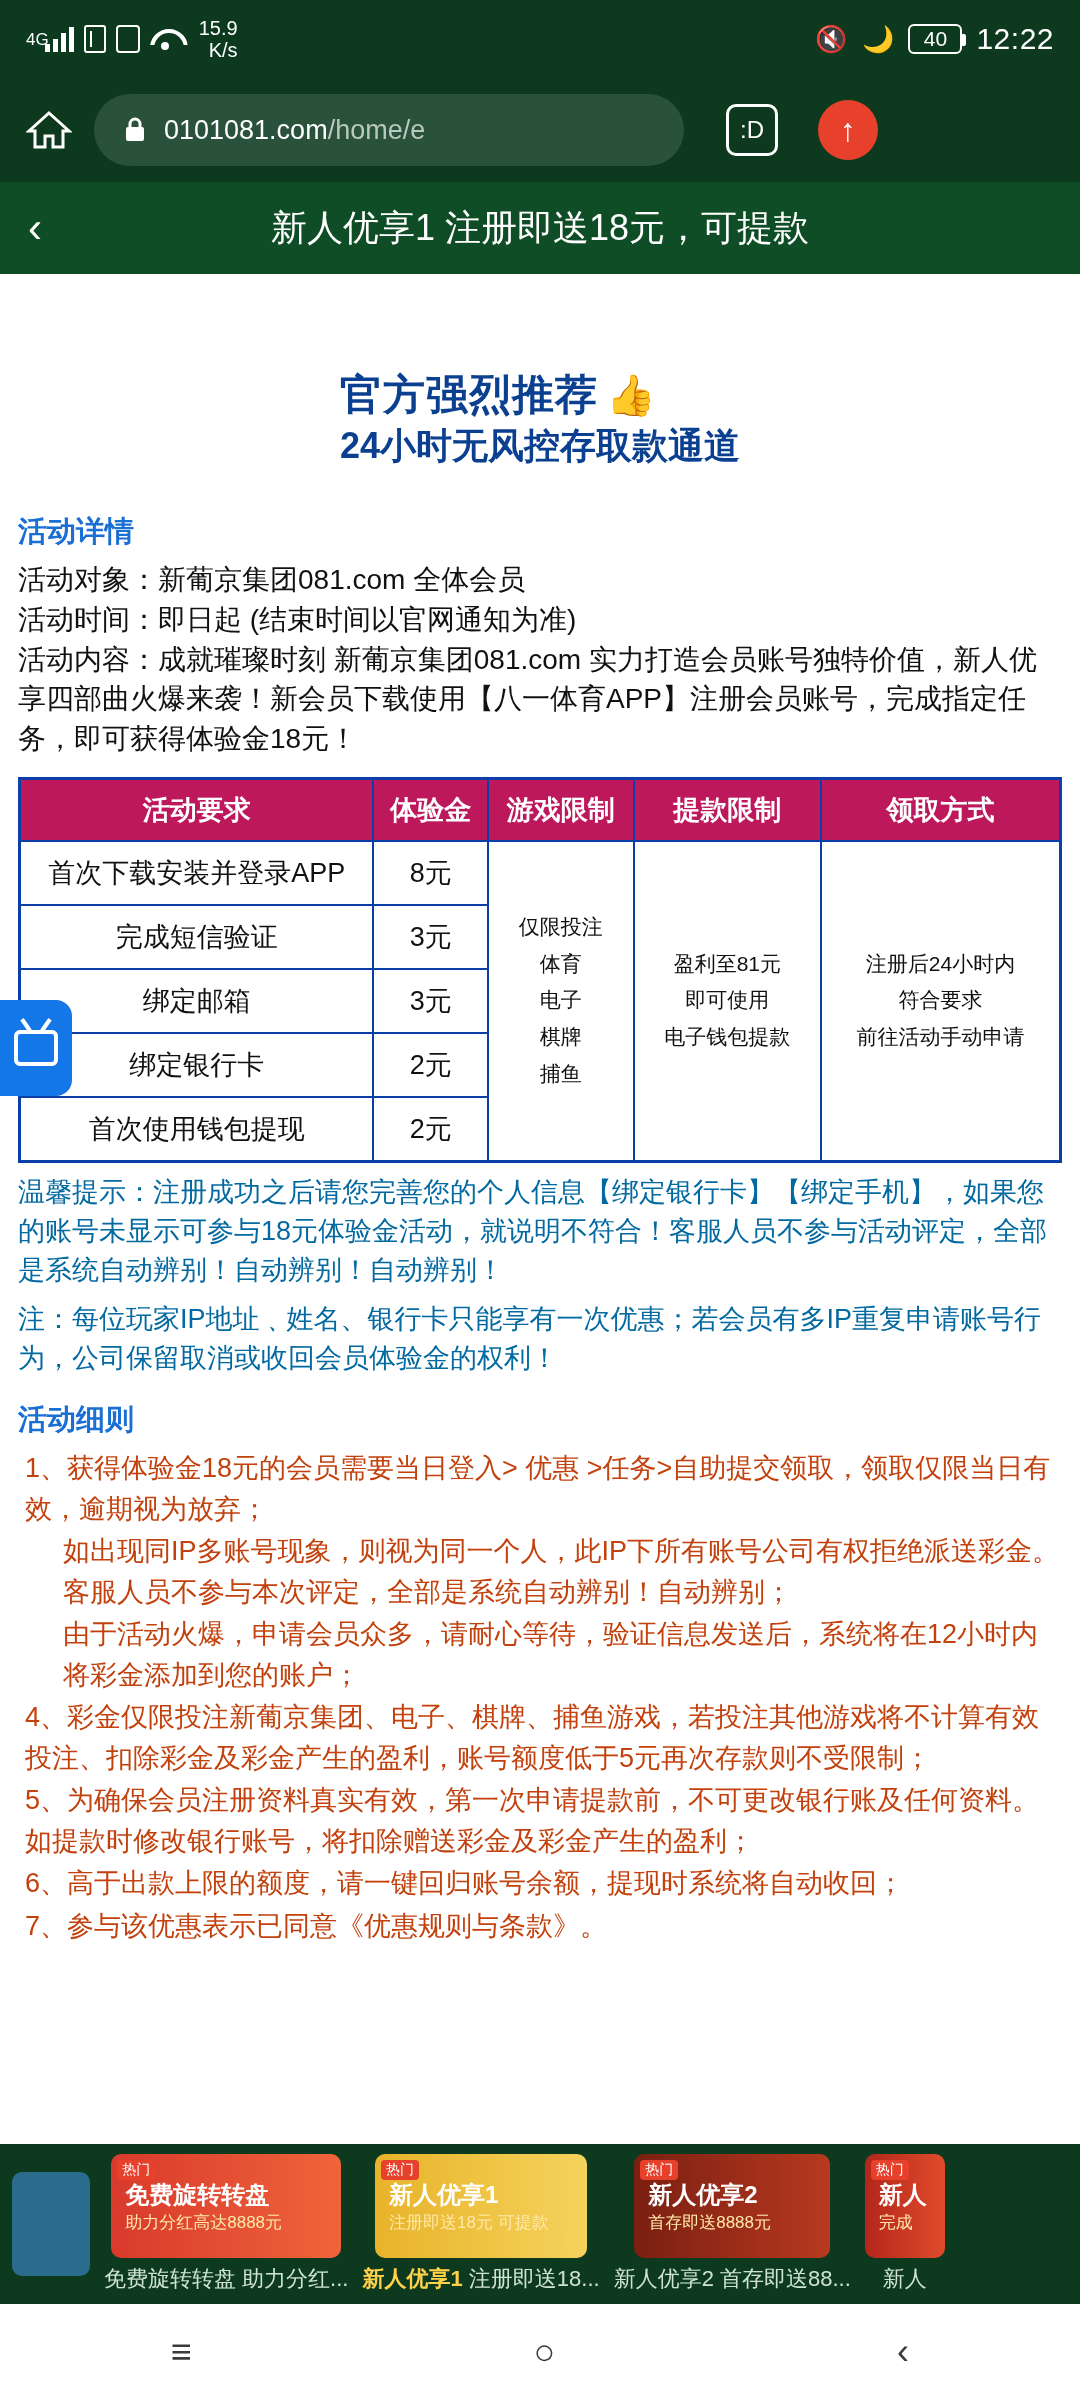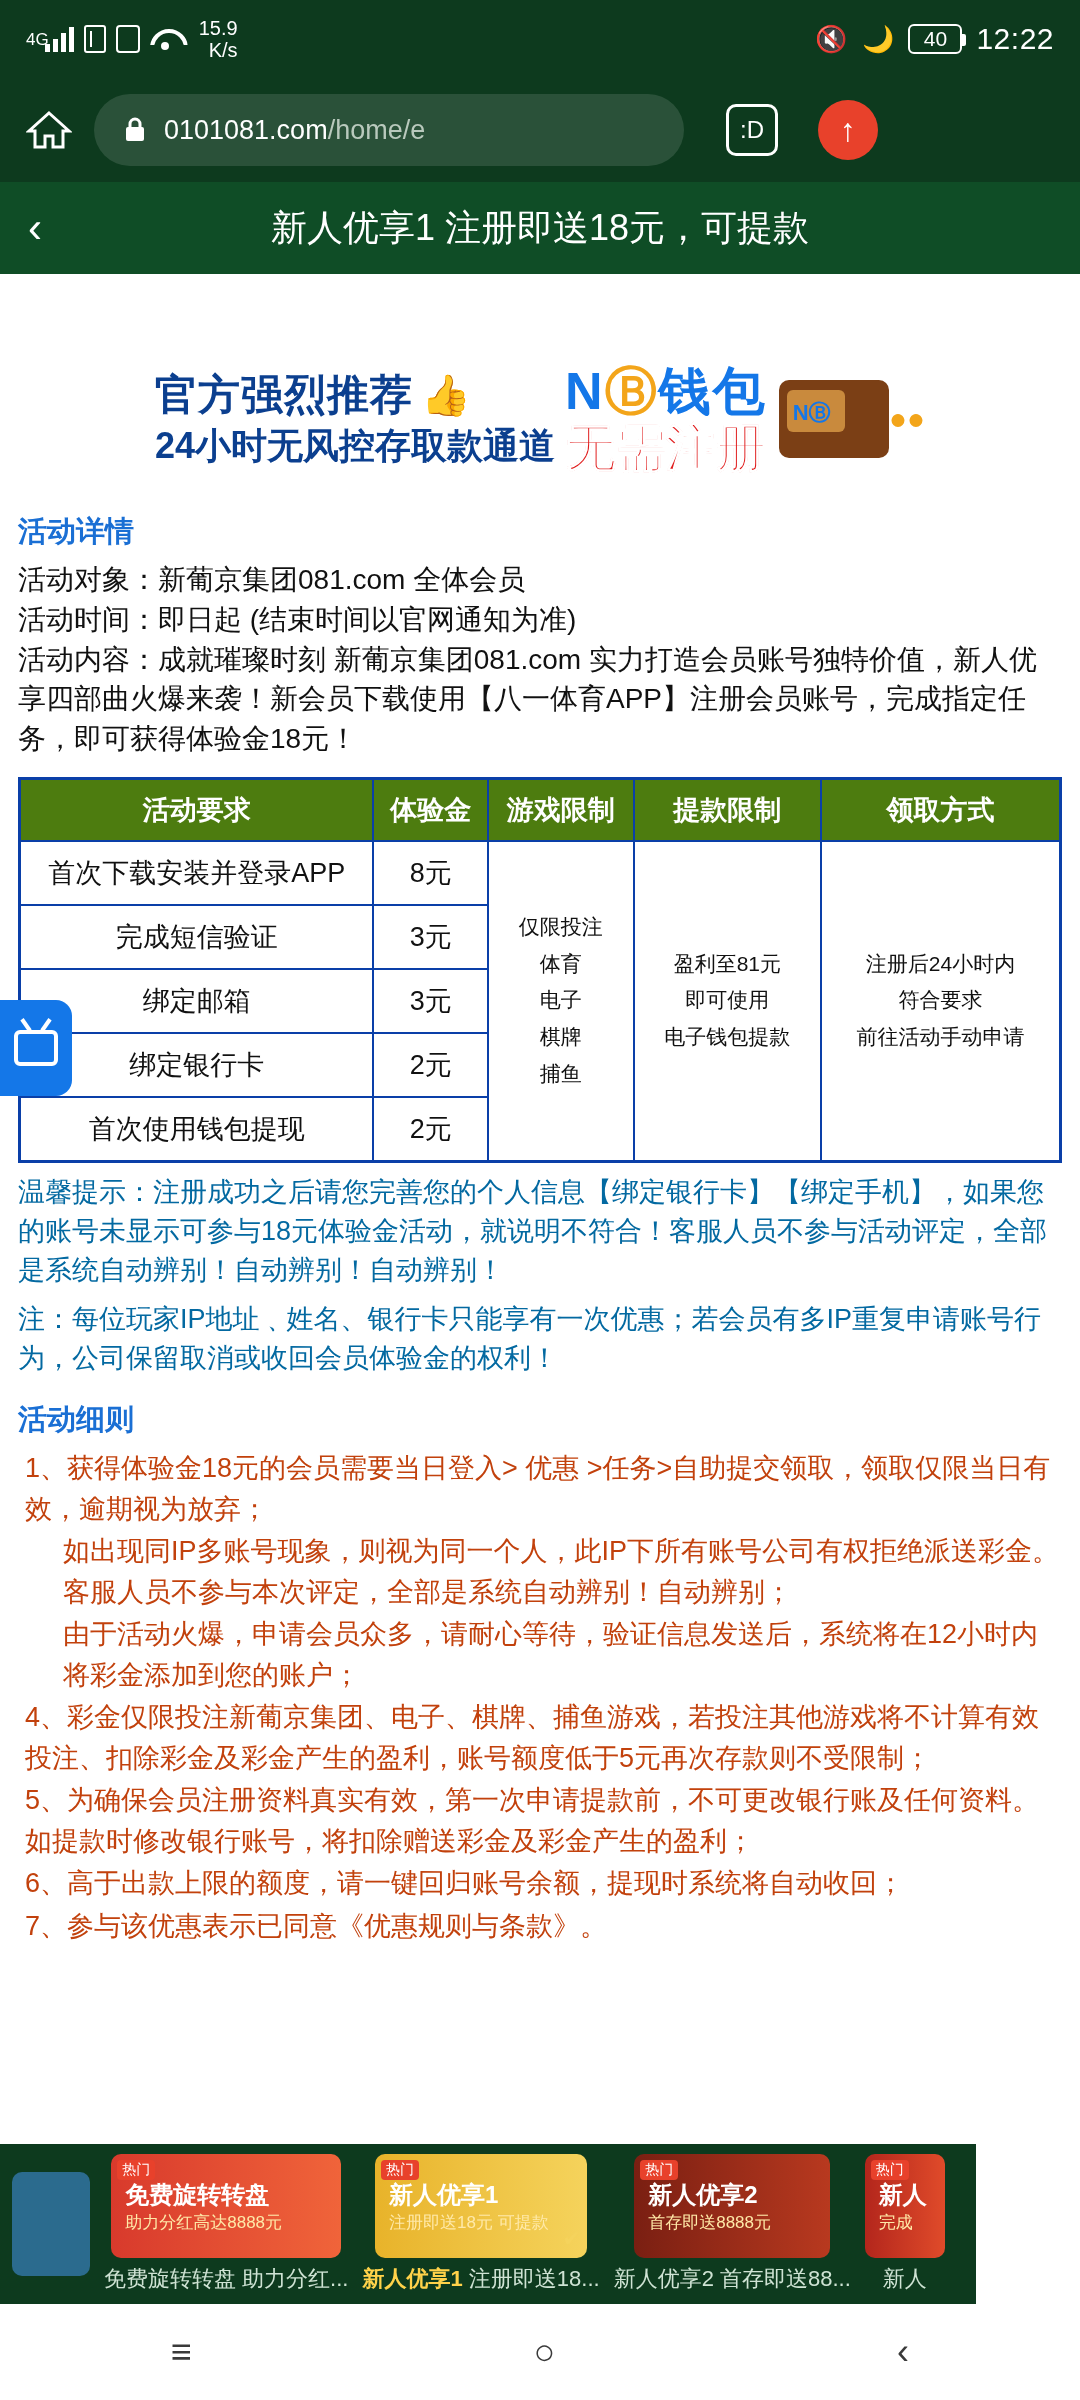--- a/index.html
+++ b/index.html
@@ -119,21 +119,21 @@
   .banner-wrap { display: flex; align-items: center; }
 
   .sect-title { color: #1a6fd4; font-size: 29px; font-weight: bold; margin: 22px 0 8px; }
   .p { font-size: 28px; color: #111; line-height: 1.42; }
 
   table.rules {
     width: 100%; border-collapse: collapse; margin: 18px 0 10px;
     border: 3px solid #0a3fa8;
   }
   table.rules th {
-    background: #4d7c0f; color: #fff; font-size: 27px; font-weight: bold;
+    background: #be185d; color: #fff; font-size: 27px; font-weight: bold;
     padding: 12px 4px; border: 2px solid #0a3fa8; text-align: center;
   }
   table.rules td {
     border: 2px solid #0a3fa8; text-align: center; font-size: 27px;
     padding: 13px 4px; color: #111;
   }
   .vstack { line-height: 1.75; font-size: 21px; }
 
   .tip { font-size: 27px; line-height: 1.45; color: #0369a1; margin-top: 10px; }
   .ol { font-size: 27px; line-height: 1.5; color: #c2410c; margin-left: 7px; }
@@ -152,21 +152,21 @@
   }
   .floatbtn .tv:before, .floatbtn .tv:after {
     content: ""; position: absolute; width: 4px; height: 14px; background: #fff;
     top: -16px;
   }
   .floatbtn .tv:before { left: 6px; transform: rotate(-35deg); }
   .floatbtn .tv:after { right: 6px; transform: rotate(35deg); }
 
   
   .promo {
-    position: absolute; left: 0; bottom: 96px; width: 976px; height: 160px;
+    position: absolute; left: 0; bottom: 96px; width: 1080px; height: 160px;
     background: #0d3a1e; display: flex; align-items: center; gap: 14px;
     padding: 0 12px; overflow: hidden;
   }
   .promo-col { display: flex; flex-direction: column; align-items: center; gap: 6px; }
   .card {
     height: 104px; border-radius: 10px; position: relative; overflow: hidden;
     display: flex; align-items: center;
   }
   .card .tag {
     position: absolute; left: 6px; top: 6px; background: #e8412b; color: #fff;
@@ -248,30 +248,20 @@
 
 <div class="content">
 
   <div class="banner">
     <div class="banner-left">
       <div class="bl1">
         <span>官方强烈推荐</span>
         <span class="thumb">👍</span>
       </div>
       <div class="bl2">24小时无风控存取款通道</div>
-    </div>
-    <div class="banner-wrap">
-      <div class="banner-right">
-        <div class="br1"><span>N</span><span class="coin">Ⓑ</span><span>钱包</span></div>
-        <div class="br2">无需注册</div>
-      </div>
-      <span class="wallet">
-        <span class="wlabel">NⒷ</span>
-      </span>
-      <span class="coins">●●</span>
     </div>
   </div>
 
   <div class="sect-title">活动详情</div>
   <div class="p">活动对象：新葡京集团081.com 全体会员</div>
   <div class="p">活动时间：即日起 (结束时间以官网通知为准)</div>
   <div class="p">活动内容：成就璀璨时刻 新葡京集团081.com 实力打造会员账号独特价值，新人优享四部曲火爆来袭！新会员下载使用【八一体育APP】注册会员账号，完成指定任务，即可获得体验金18元！</div>
 
   <table class="rules">
     <tbody>

